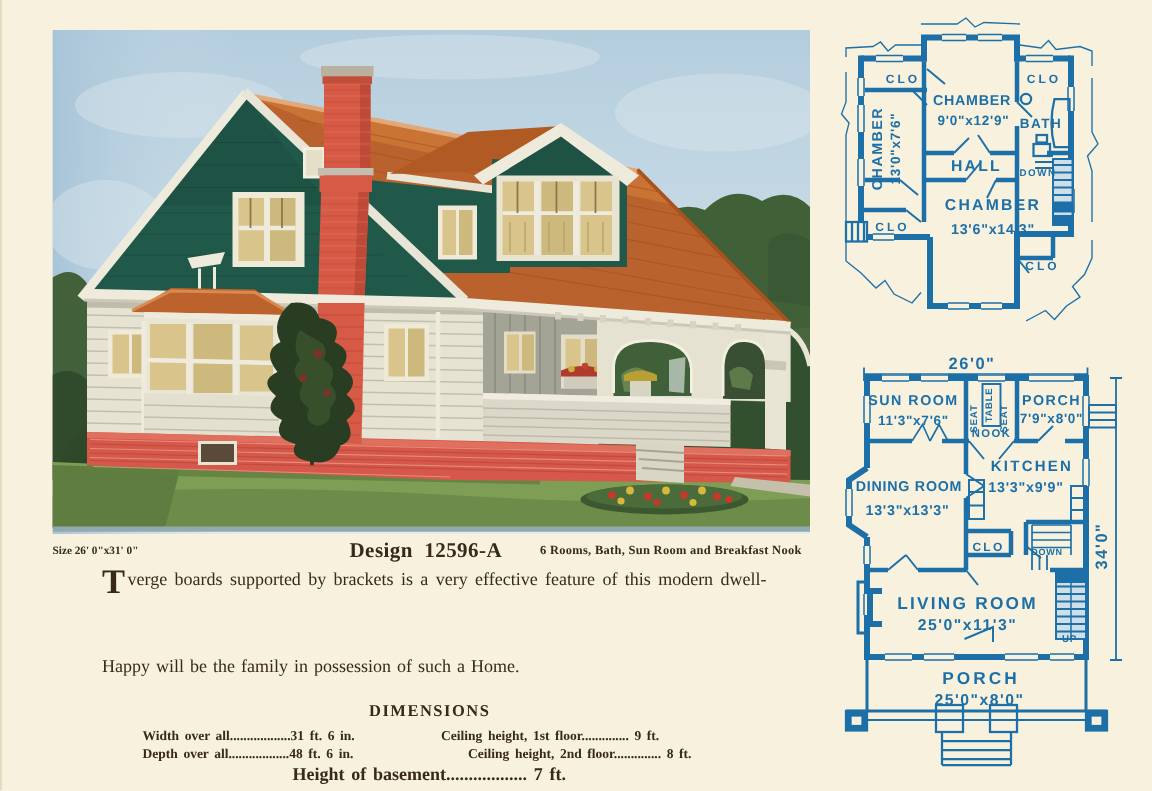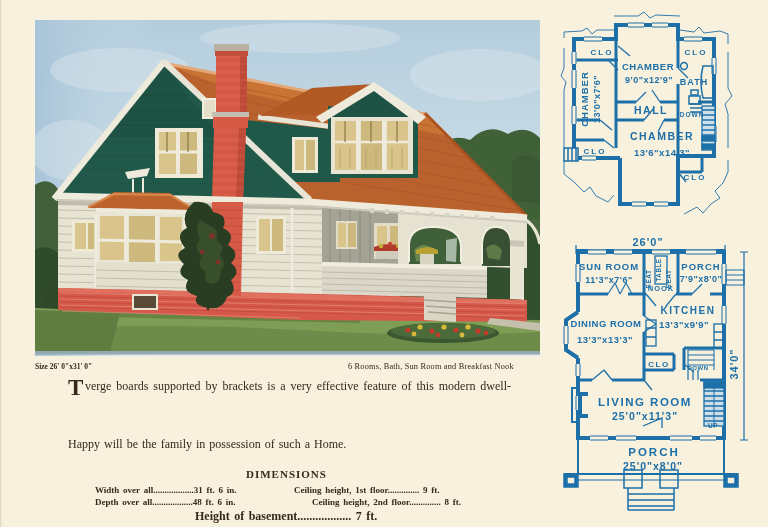--- a/index.html
+++ b/index.html
@@ -603,21 +603,22 @@
     <text x="106" y="220" font-size="11.5" letter-spacing="2" text-anchor="middle">PORCH</text>
     <text x="105" y="234" font-size="10.5" letter-spacing="1" text-anchor="middle">25'0"x8'0"</text>
     <text x="190" y="128" font-size="11" letter-spacing="1" text-anchor="middle" transform="rotate(-90 190 128)">34'0"</text>
   </g>
 </svg>
 
 <div id="caption">
 
   <div style="position:relative;height:22px">
     <span style="position:absolute;left:35px;top:6px;font-size:7.5px;font-weight:bold">Size 26' 0"x31' 0"</span>
-    <span style="position:absolute;left:348px;top:6px;font-size:8.3px;font-weight:normal;letter-spacing:0.2px">6 Rooms, Bath, Sun Room and Breakfast Nook</span>
+    <span style="position:absolute;left:233px;top:4px;font-size:14px;font-weight:bold;letter-spacing:0.3px">Design&nbsp;&nbsp;12596-A</span>
+    <span style="position:absolute;left:360px;top:6px;font-size:8.3px;font-weight:bold;letter-spacing:0.2px">6 Rooms, Bath, Sun Room and Breakfast Nook</span>
   </div>
 
   <div style="position:absolute;left:68px;top:24px;width:443px;font-size:12px;line-height:12.6px">
     <span style="position:absolute;left:0;top:2px;font-size:23px;font-weight:bold">T</span>
     <div style="margin-left:17px;text-align:justify;text-align-last:justify">verge boards supported by brackets is a very effective feature of this modern dwell-</div>
   </div>
   <div style="position:absolute;left:68px;top:81px;font-size:12px;word-spacing:1px">Happy will be the family in possession of such a Home.</div>
 
   <div style="position:absolute;left:246px;top:112px;font-size:11px;font-weight:bold;letter-spacing:1px">DIMENSIONS</div>
   <div style="position:absolute;left:95px;top:129px;font-size:9px;font-weight:bold;word-spacing:1.5px">Width over all..................31 ft. 6 in.</div>

